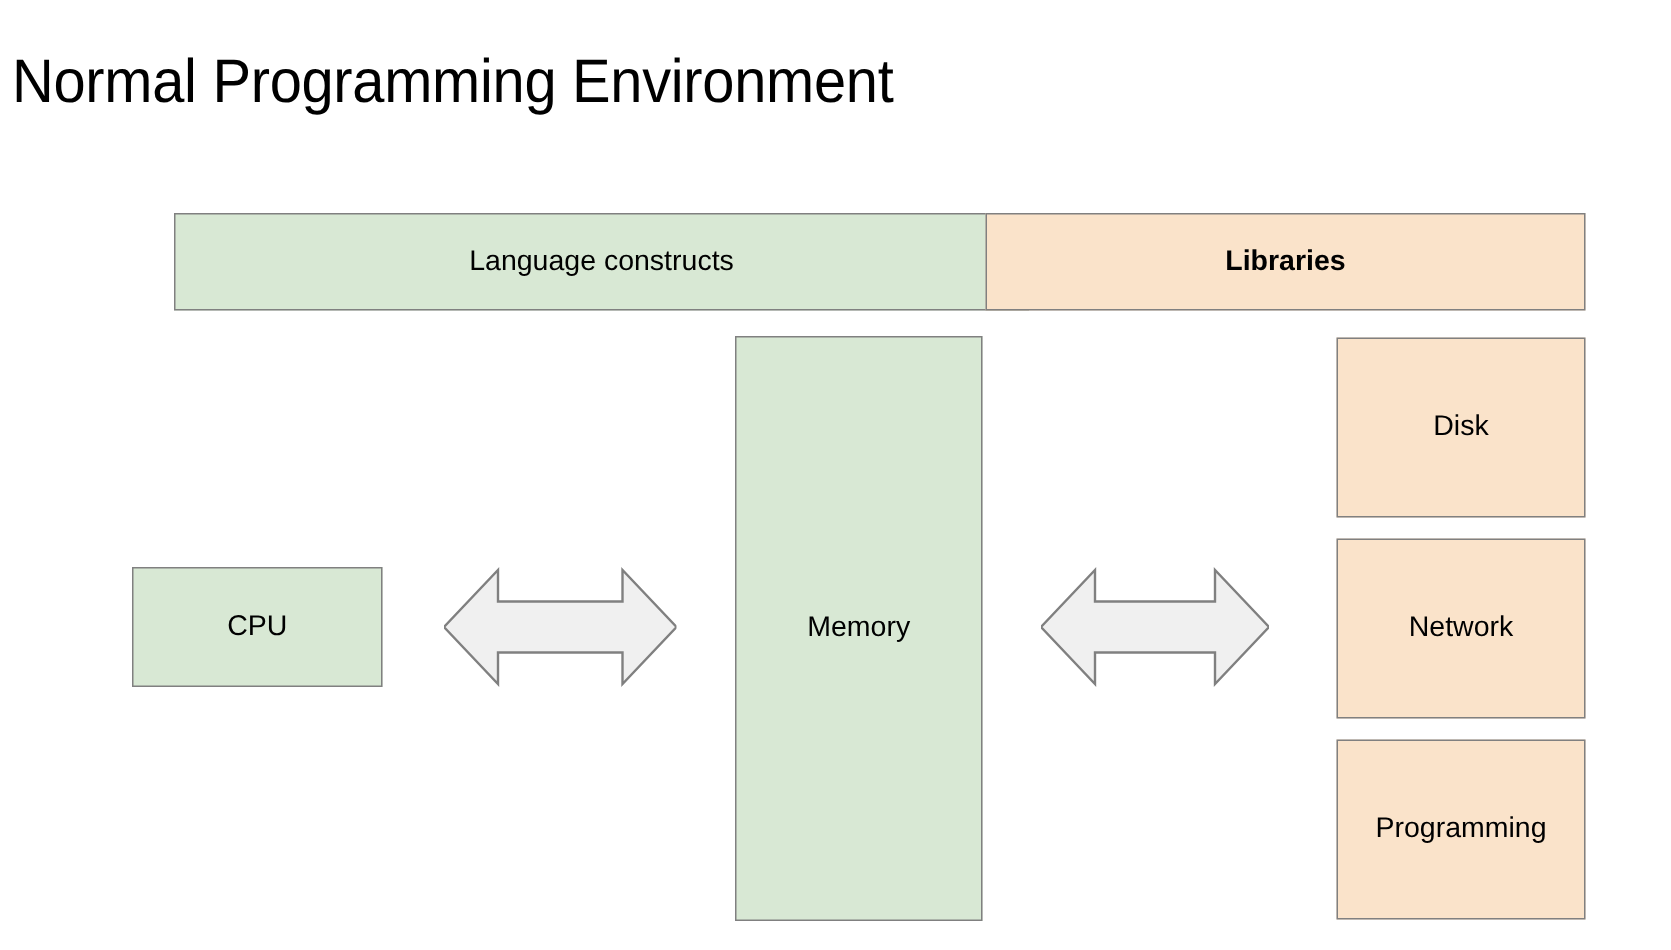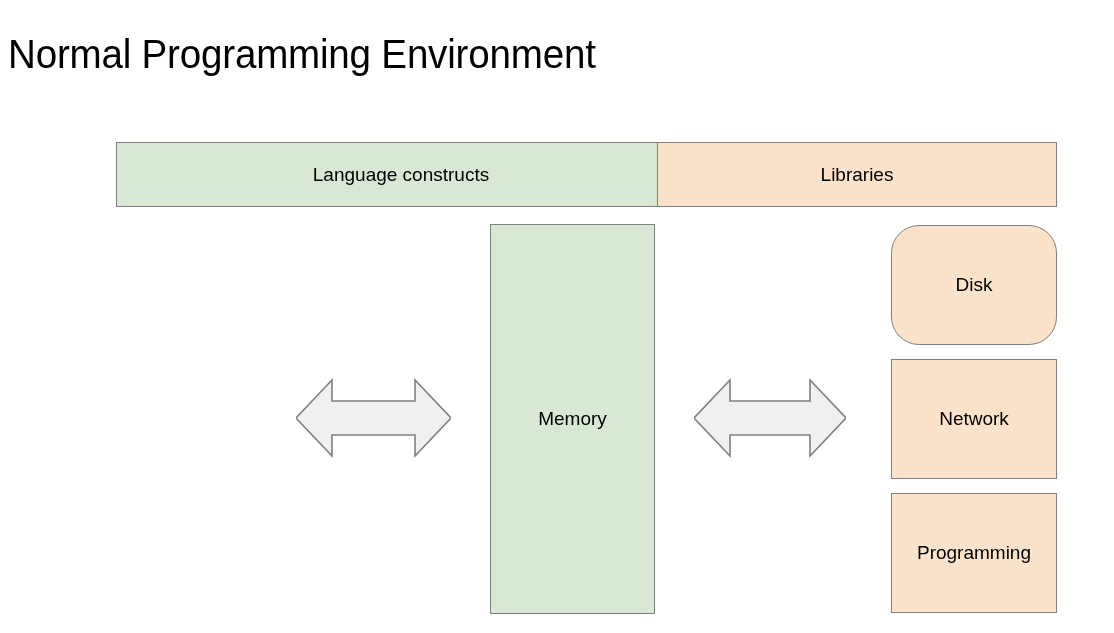--- a/index.html
+++ b/index.html
@@ -67,20 +67,21 @@
     top: 142px;
     width: 570px;
     height: 65px;
     margin-left: 28px;
   }
   #bar-libraries {
     left: 657px;
     top: 142px;
     width: 400px;
     height: 65px;
+    font-weight: bold;
   }
 
   
   #node-cpu {
     left: 88px;
     top: 378px;
     width: 167px;
     height: 80px;
   }
 
@@ -91,21 +92,20 @@
     width: 165px;
     height: 390px;
   }
 
   
   #node-disk {
     left: 891px;
     top: 225px;
     width: 166px;
     height: 120px;
-    border-radius: 28px;
   }
   #node-network {
     left: 891px;
     top: 359px;
     width: 166px;
     height: 120px;
     align-items: center;
   }
   #node-peripherals {
     left: 891px;
@@ -138,20 +138,23 @@
   <div class="slide-title">Normal Programming Environment</div>
 
   <div class="node green" id="bar-language">
     <span class="node-label">Language constructs</span>
   </div>
 
   <div class="node orange" id="bar-libraries">
     <span class="node-label">Libraries</span>
   </div>
 
+  <div class="node green" id="node-cpu">
+    <span class="node-label">CPU</span>
+  </div>
 
   <div class="arrow" id="arrow-cpu-memory">
     <svg viewBox="0 0 155 82" preserveAspectRatio="none" aria-hidden="true">
       <polygon points="0,41 36,3 36,24 119,24 119,3 155,41 119,79 119,58 36,58 36,79" fill="#f0f0f0" stroke="#808080" stroke-width="1.6" stroke-linejoin="miter"></polygon>
     </svg>
   </div>
 
   <div class="node green" id="node-memory">
     <span class="node-label">Memory</span>
   </div>

